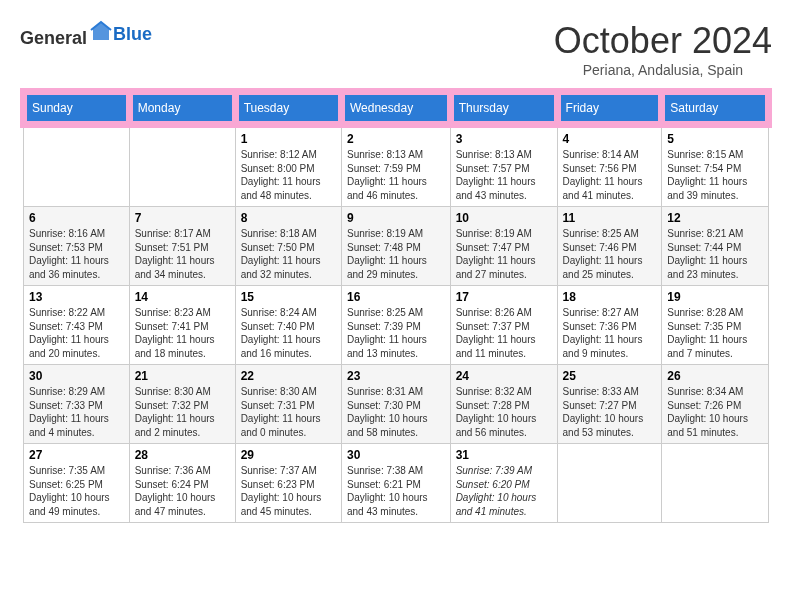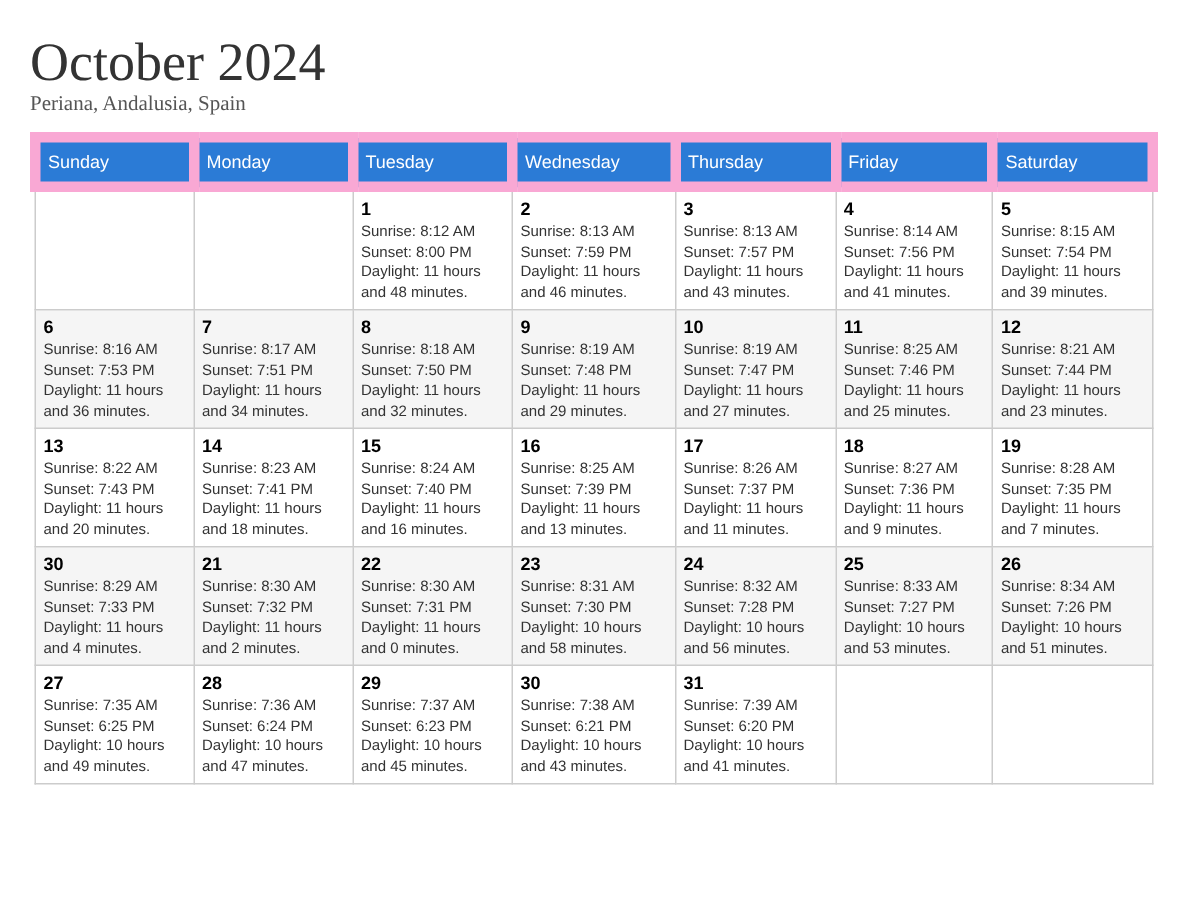--- a/index.html
+++ b/index.html
@@ -29,22 +29,21 @@
       font-size: 18px;
       font-weight: bold;
       color: #1a6bc4;
     }
     .logo-icon {
       width: 24px;
       height: 24px;
       margin-left: 2px;
     }
     .title-block {
-      text-align: left;
-      font-family: Liberation Serif, serif;
+      text-align: center;
     }
     .month-title {
       font-size: 36px;
       font-weight: normal;
       color: #333;
     }
     .subtitle {
       font-size: 14px;
       color: #555;
     }
@@ -85,20 +84,29 @@
       font-size: 10px;
     }
     .empty-cell {
       background: #fff !important;
     }
   </style>
 </head>
 <body>
 
 <div class="header">
+  <div class="logo">
+    <div>
+      <span class="logo-text-general">General</span><svg class="logo-icon" viewBox="0 0 24 24" xmlns="http://www.w3.org/2000/svg">
+        <path d="M12 2 L20 8 L20 20 L4 20 L4 8 Z" fill="#2b7bd6" opacity="0.8"></path>
+        <path d="M2 10 L12 2 L22 10" fill="none" stroke="#2b7bd6" stroke-width="2"></path>
+      </svg>
+    </div>
+    <span class="logo-text-blue">Blue</span>
+  </div>
   <div class="title-block">
     <div class="month-title">October 2024</div>
     <div class="subtitle">Periana, Andalusia, Spain</div>
   </div>
 </div>
 
 <table>
   <thead>
     <tr>
     <th>Sunday</th>
@@ -297,21 +305,21 @@
 Daylight: 10 hours and 45 minutes.</div>
         </td>
         <td>
           <span class="day-num">30</span>
           <div class="day-info" style="white-space: pre-line;">Sunrise: 7:38 AM
 Sunset: 6:21 PM
 Daylight: 10 hours and 43 minutes.</div>
         </td>
         <td>
           <span class="day-num">31</span>
-          <div class="day-info" style="white-space: pre-line;">Sunrise: 7:39 AM
+          <div class="day-info" style="white-space: pre-line; font-style: italic;">Sunrise: 7:39 AM
 Sunset: 6:20 PM
 Daylight: 10 hours and 41 minutes.</div>
         </td>
         <td class="empty-cell"></td>
         <td class="empty-cell"></td>
       </tr>
     </tbody>
 </table>
 
 </body></html>

